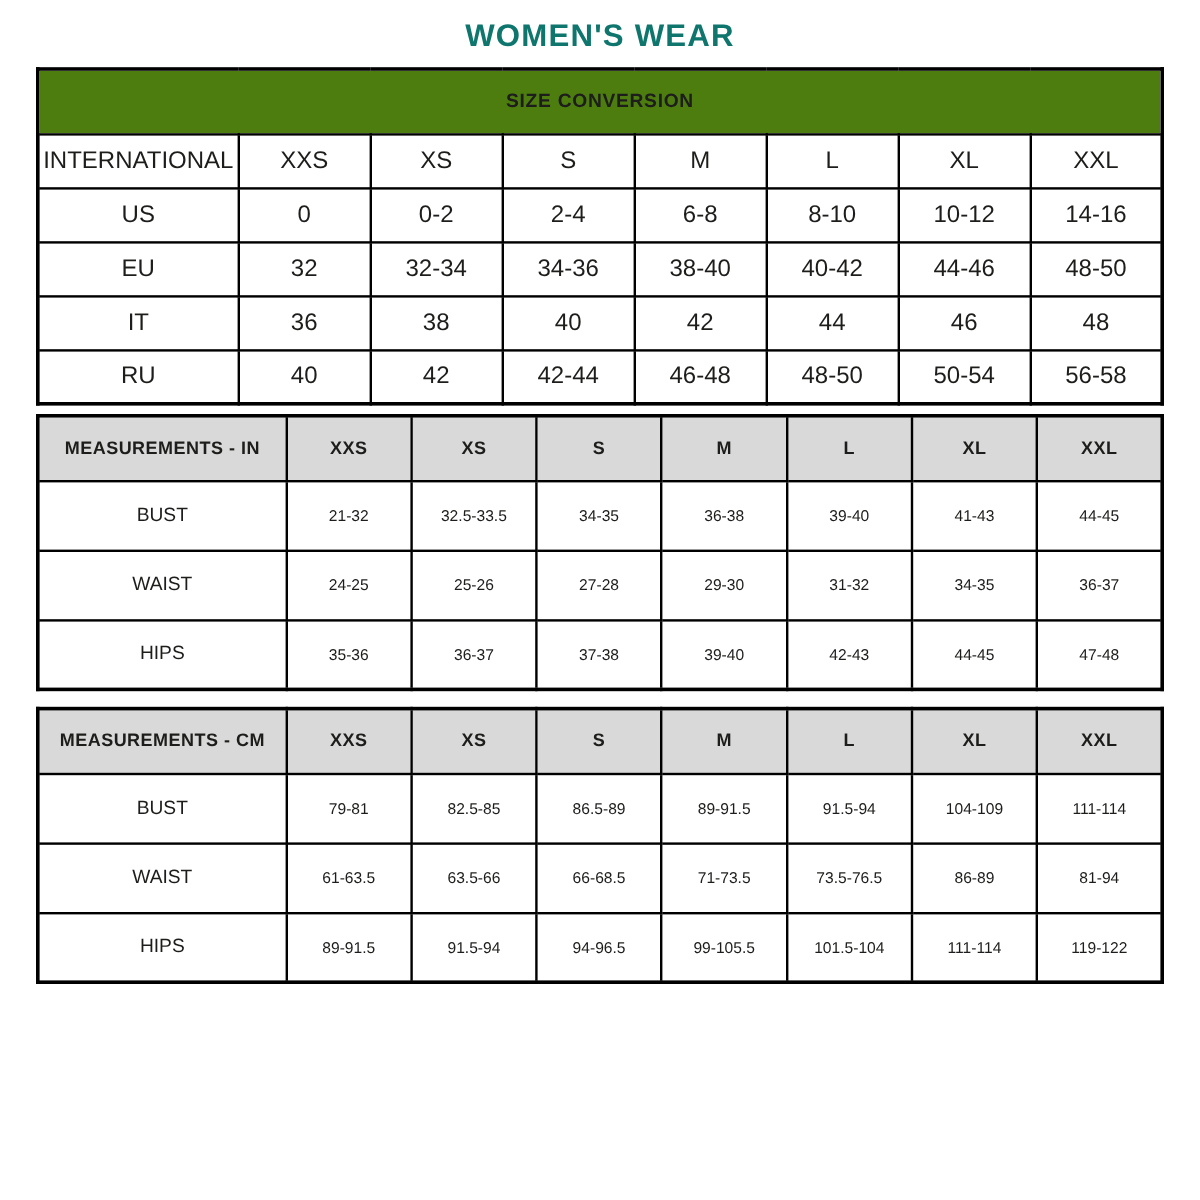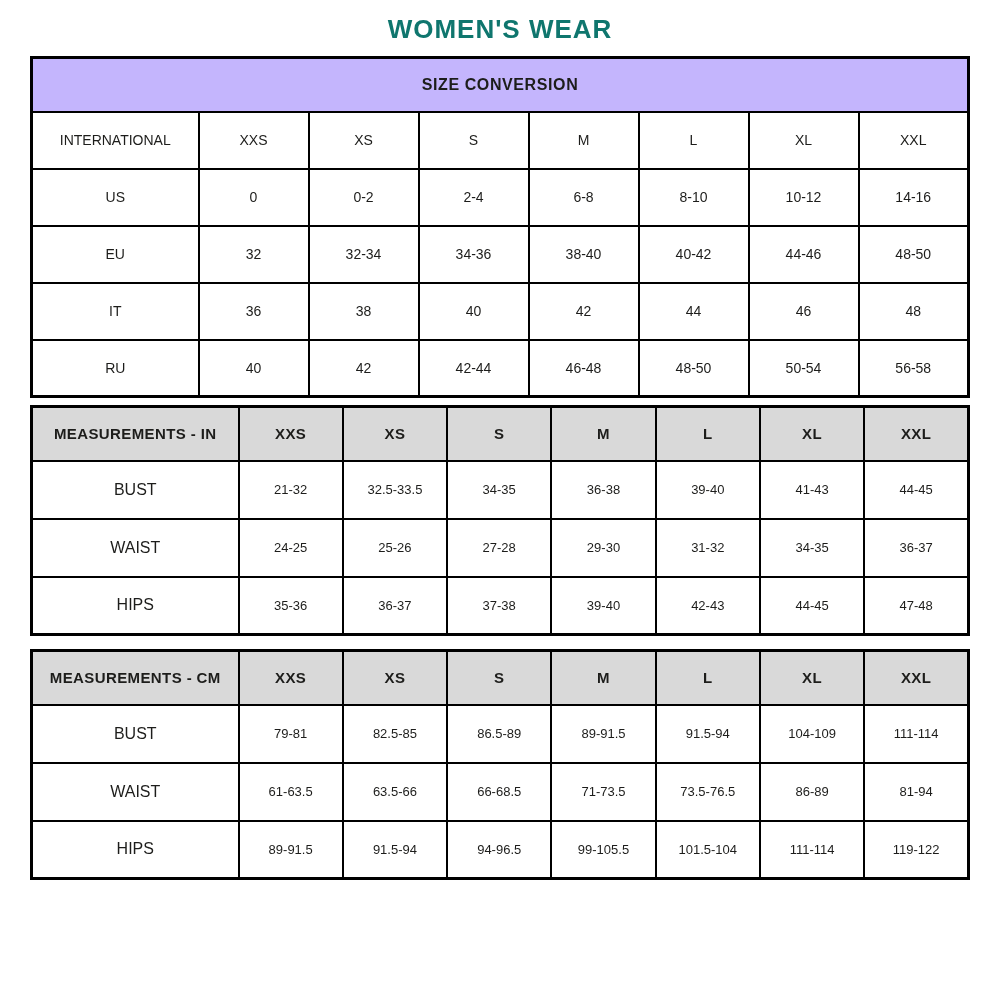--- a/index.html
+++ b/index.html
@@ -29,23 +29,23 @@
   .tbl td {
     border: 2px solid #000000;
     text-align: center;
     vertical-align: middle;
     overflow: hidden;
     white-space: nowrap;
   }
 
   
   .conv { margin-top: 11px; }
-  .conv td { font-size: 14px; height: 57px; }
+  .conv td { font-size: 20px; height: 45px; }
   .conv td.band {
-    background: #c4b5fd;
+    background: #4d7c0f;
     height: 54px;
     font-weight: 700;
     font-size: 16px;
     letter-spacing: 0.6px;
   }
 
   
   .meas td { font-size: 13px; height: 58px; }
   .meas td.mhead {
     background: #d9d9d9;

